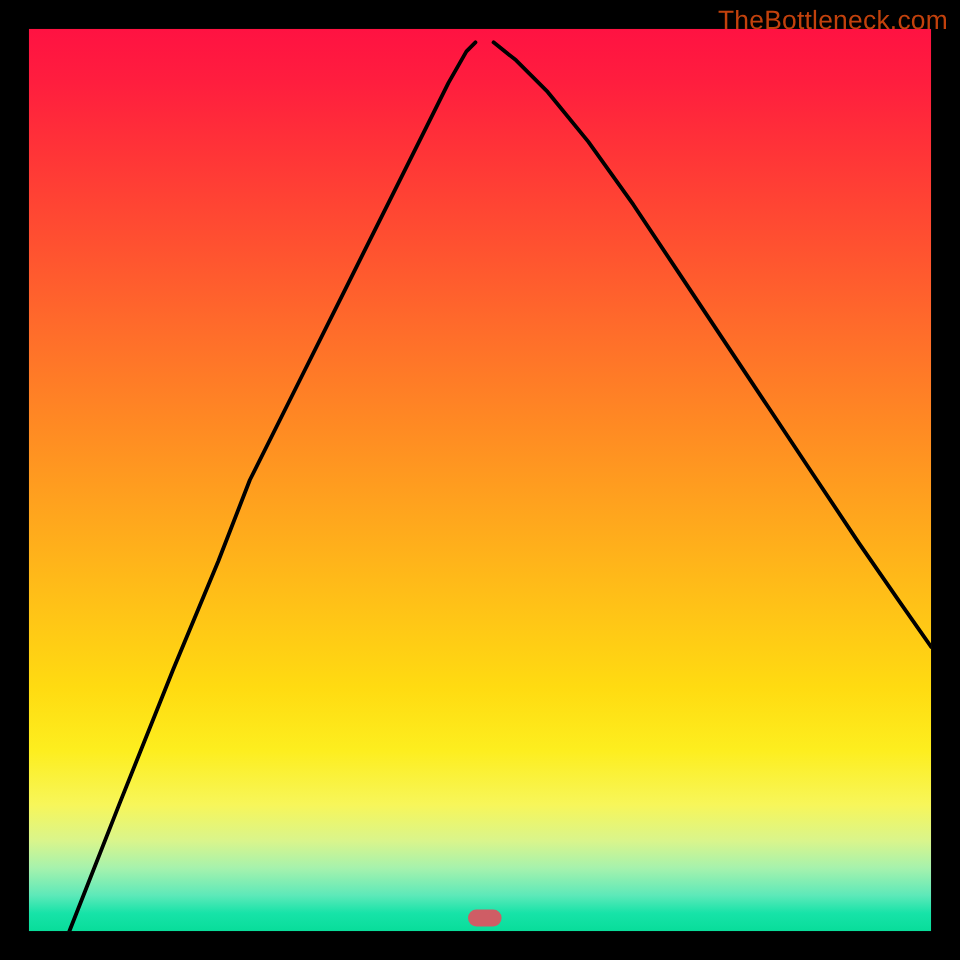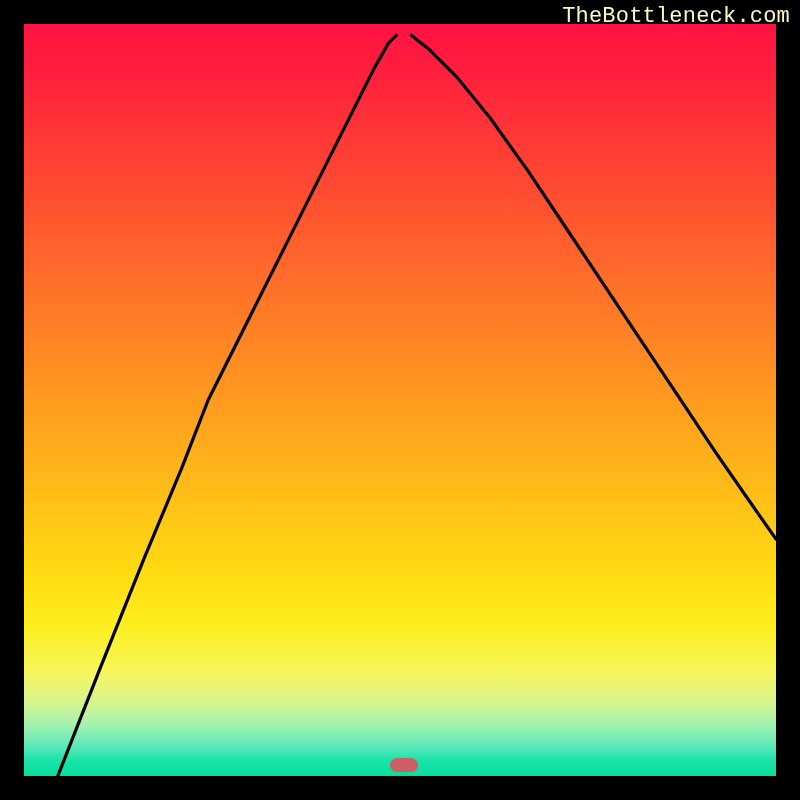--- a/index.html
+++ b/index.html
@@ -14,27 +14,26 @@
   .frame {
     position: relative;
     width: 800px;
     height: 800px;
     background: #000;
   }
   .watermark {
     position: absolute;
     top: 4px;
     right: 10px;
-    color: #fef9c3;
+    color: #c2410c;
     font-size: 22px;
     font-weight: 500;
     letter-spacing: 0.2px;
     z-index: 20;
     user-select: none;
-    font-family: Liberation Mono, monospace;
   }
   .plot-area {
     position: absolute;
     left: 24px;
     top: 24px;
     width: 752px;
     height: 752px;
     overflow: hidden;
   }
   .gradient-bg {

